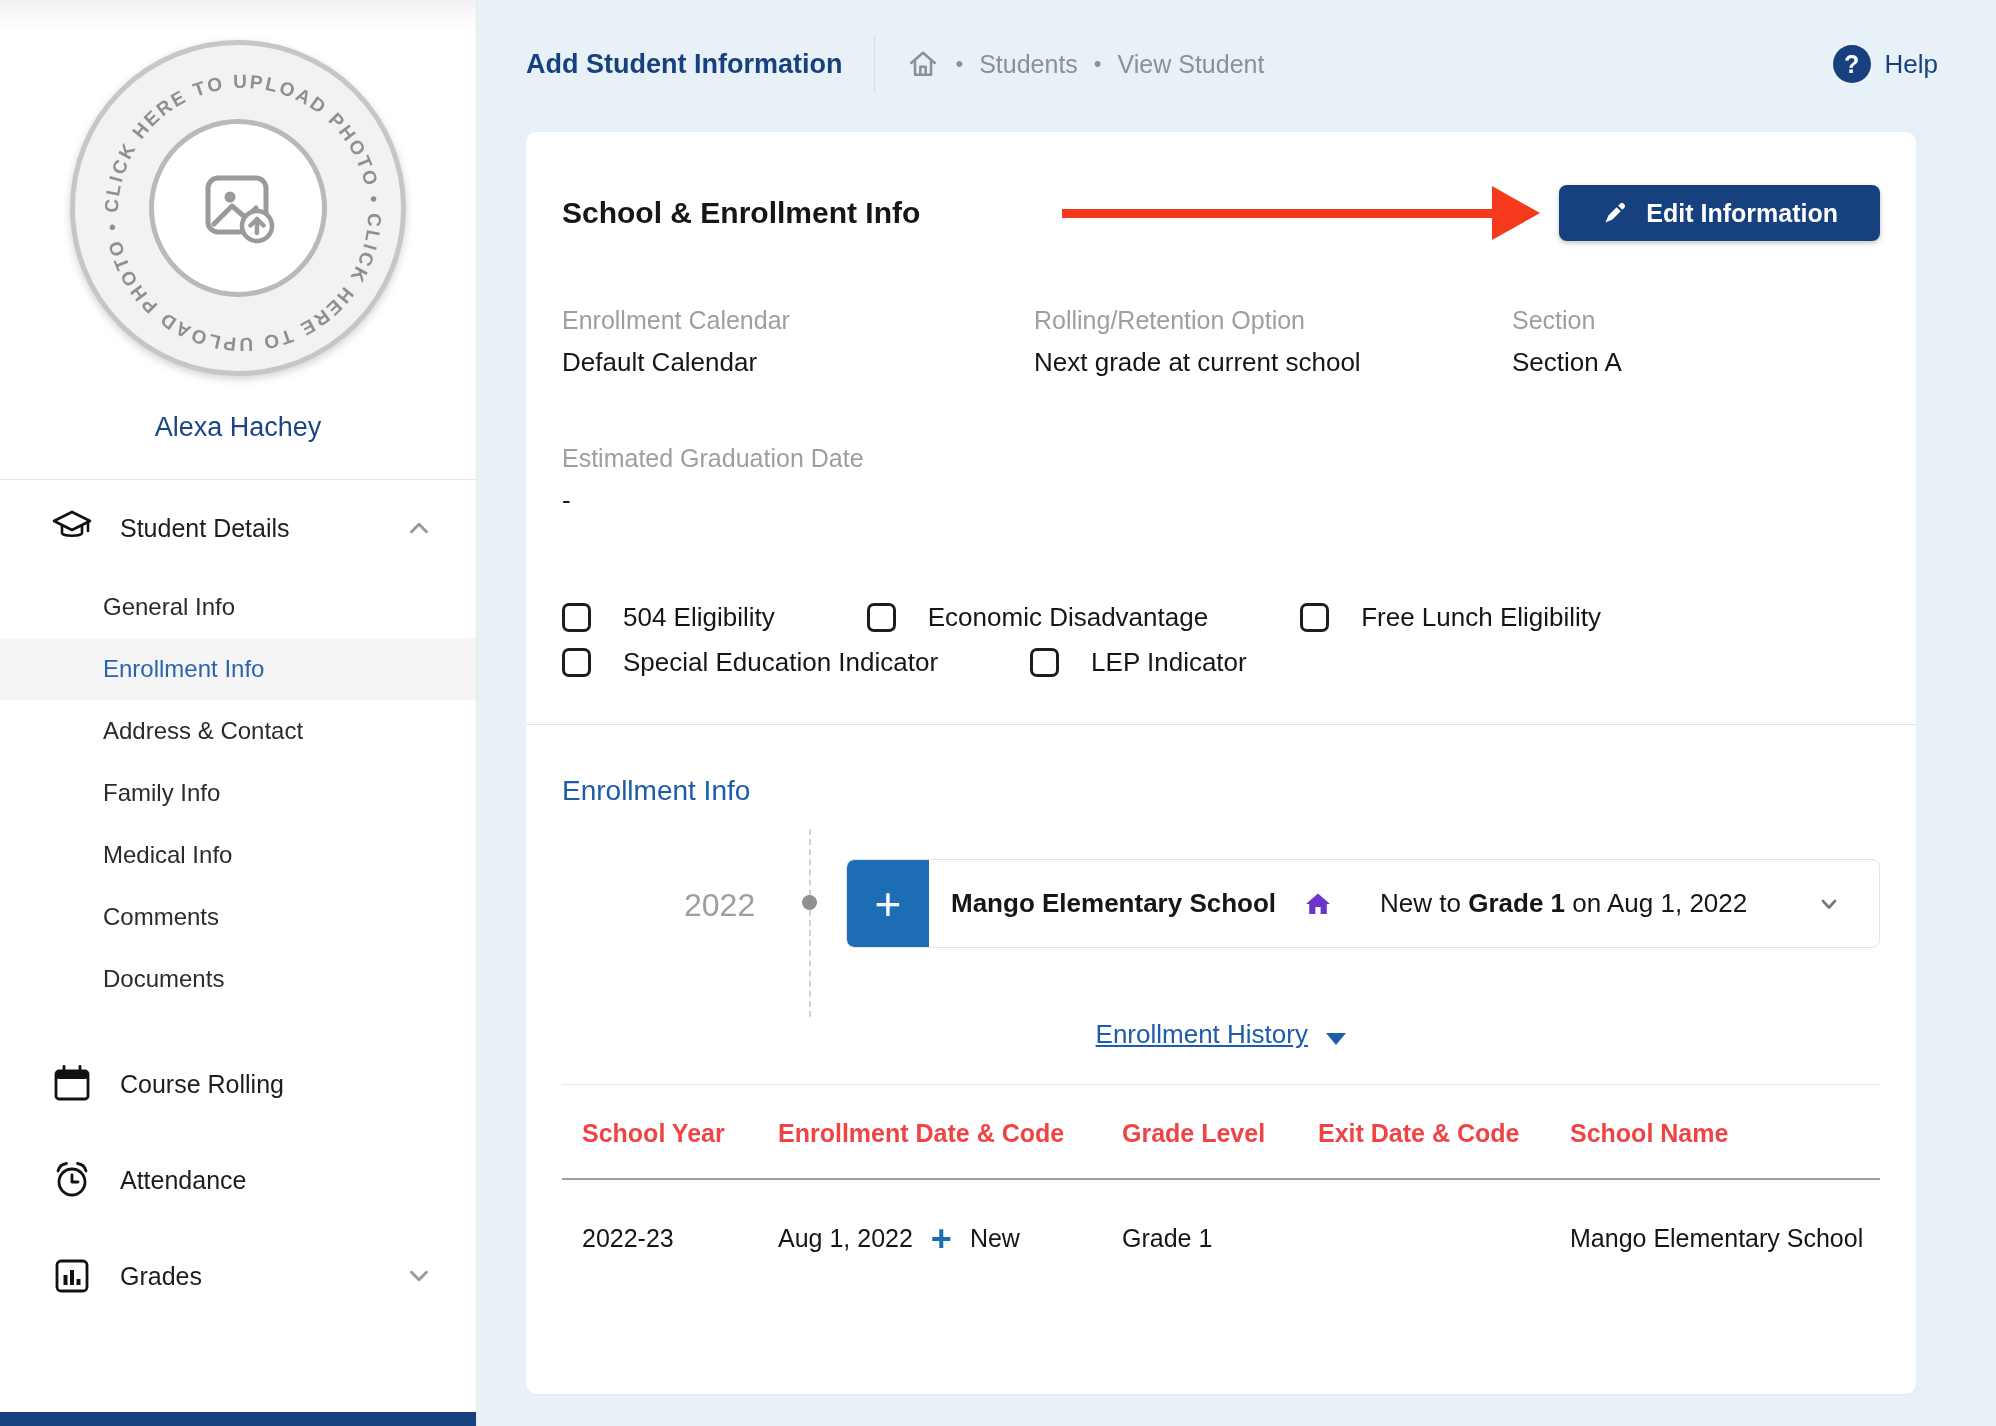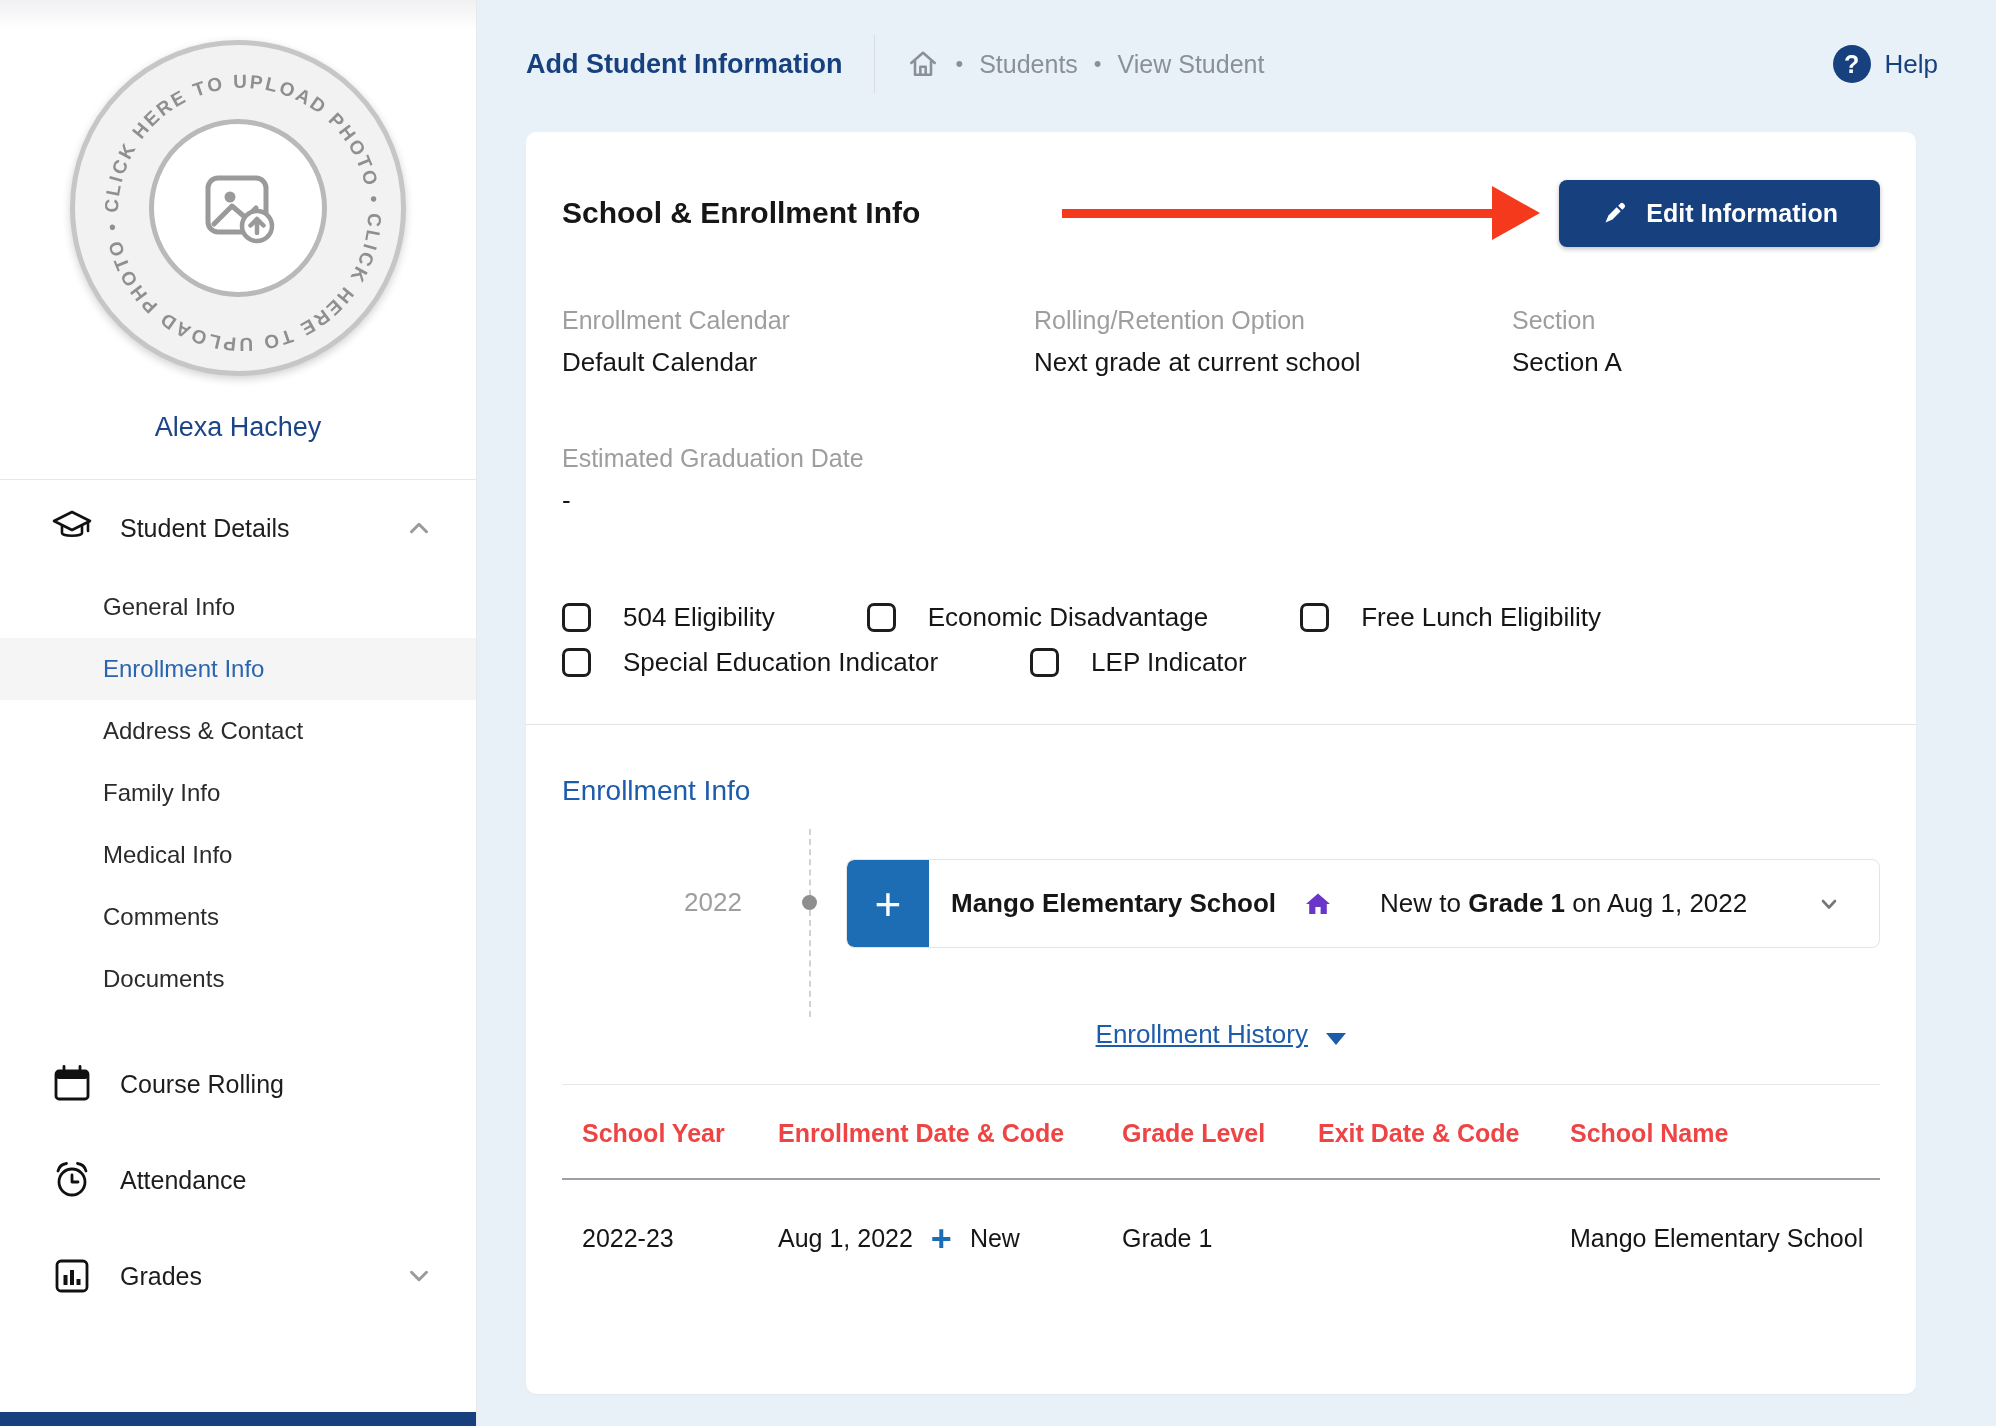--- a/index.html
+++ b/index.html
@@ -32,37 +32,37 @@
   .crumb .dot { color:#8a9099; font-size:22px; }
   .help { margin-left:auto; display:flex; align-items:center; gap:14px; cursor:pointer; }
   .help-badge { width:38px; height:38px; border-radius:50%; background:#17407f; color:#fff; font-size:25px; font-weight:700; display:flex; align-items:center; justify-content:center; }
   .help-label { font-size:26px; color:#17407f; }
 
   .card { position:relative; margin:4px 80px 0 49px; background:#fff; border-radius:10px; padding:42px 36px 60px 36px; min-height:1262px; box-shadow:0 1px 2px rgba(0,0,0,.04); }
   .card-head { display:flex; align-items:center; position:relative; height:78px; }
   .card-title { font-size:30px; font-weight:700; color:#161616; }
   .red-arrow { position:absolute; right:386px; top:35px; width:432px; height:9px; background:#f4391c; }
   .red-arrow::after { content:""; position:absolute; right:-46px; top:-23px; border-left:48px solid #f4391c; border-top:27px solid transparent; border-bottom:27px solid transparent; }
-  .edit-btn { margin-left:auto; display:flex; align-items:center; gap:18px; background:#17407f; color:#fff; border:none; border-radius:8px; height:67px; padding:0 42px; font-size:25px; font-weight:700; font-family:inherit; cursor:pointer; box-shadow:0 2px 5px rgba(0,0,0,.25); }
+  .edit-btn { margin-left:auto; display:flex; align-items:center; gap:18px; background:#17407f; color:#fff; border:none; border-radius:8px; height:56px; padding:0 42px; font-size:25px; font-weight:700; font-family:inherit; cursor:pointer; box-shadow:0 2px 5px rgba(0,0,0,.25); }
 
   .fields-grid { display:grid; grid-template-columns:472px 478px 1fr; margin-top:54px; row-gap:66px; }
   .field-label { font-size:25px; color:#9e9e9e; }
   .field-value { font-size:26px; color:#161616; margin-top:12px; }
 
   .checks { margin-top:86px; display:flex; flex-wrap:wrap; column-gap:92px; row-gap:14px; max-width:1360px; }
   .check-item { display:flex; align-items:center; gap:32px; cursor:pointer; }
   .checkbox { width:29px; height:29px; border:3.2px solid #1d1d1d; border-radius:7px; background:#fff; }
   .check-label { font-size:26px; color:#161616; }
 
   .section-divider { border:none; border-top:1px solid #e3e3e3; margin:46px -36px 0 -36px; }
 
   .enroll-heading { margin-top:50px; font-size:28px; color:#1d5bab; font-weight:500; }
 
   .timeline { position:relative; height:176px; margin-top:28px; }
-  .tl-year { position:absolute; left:122px; top:52px; font-size:26px; color:#9e9e9e; }
+  .tl-year { position:absolute; left:122px; top:52px; font-size:32px; color:#9e9e9e; }
   .tl-line { position:absolute; left:247px; top:-6px; bottom:-6px; border-left:2px dashed #d2d2d2; }
   .tl-dot { position:absolute; left:240px; top:60px; width:15px; height:15px; border-radius:50%; background:#8f8f8f; }
   .tl-entry { position:absolute; left:284px; right:0; top:24px; height:89px; background:#fff; border:1px solid #e4e4e4; border-radius:8px; display:flex; align-items:center; overflow:hidden; cursor:pointer; }
   .plus-block { width:82px; height:100%; background:#1d6db5; color:#fff; font-size:46px; font-weight:400; display:flex; align-items:center; justify-content:center; border-radius:7px 0 0 7px; }
   .tl-school { margin-left:22px; font-size:26px; font-weight:700; color:#161616; }
   .tl-home { margin-left:28px; display:flex; }
   .tl-status { margin-left:48px; font-size:26px; color:#161616; }
   .tl-status b { font-weight:700; }
   .tl-chev { margin-left:auto; margin-right:34px; display:flex; }
 

